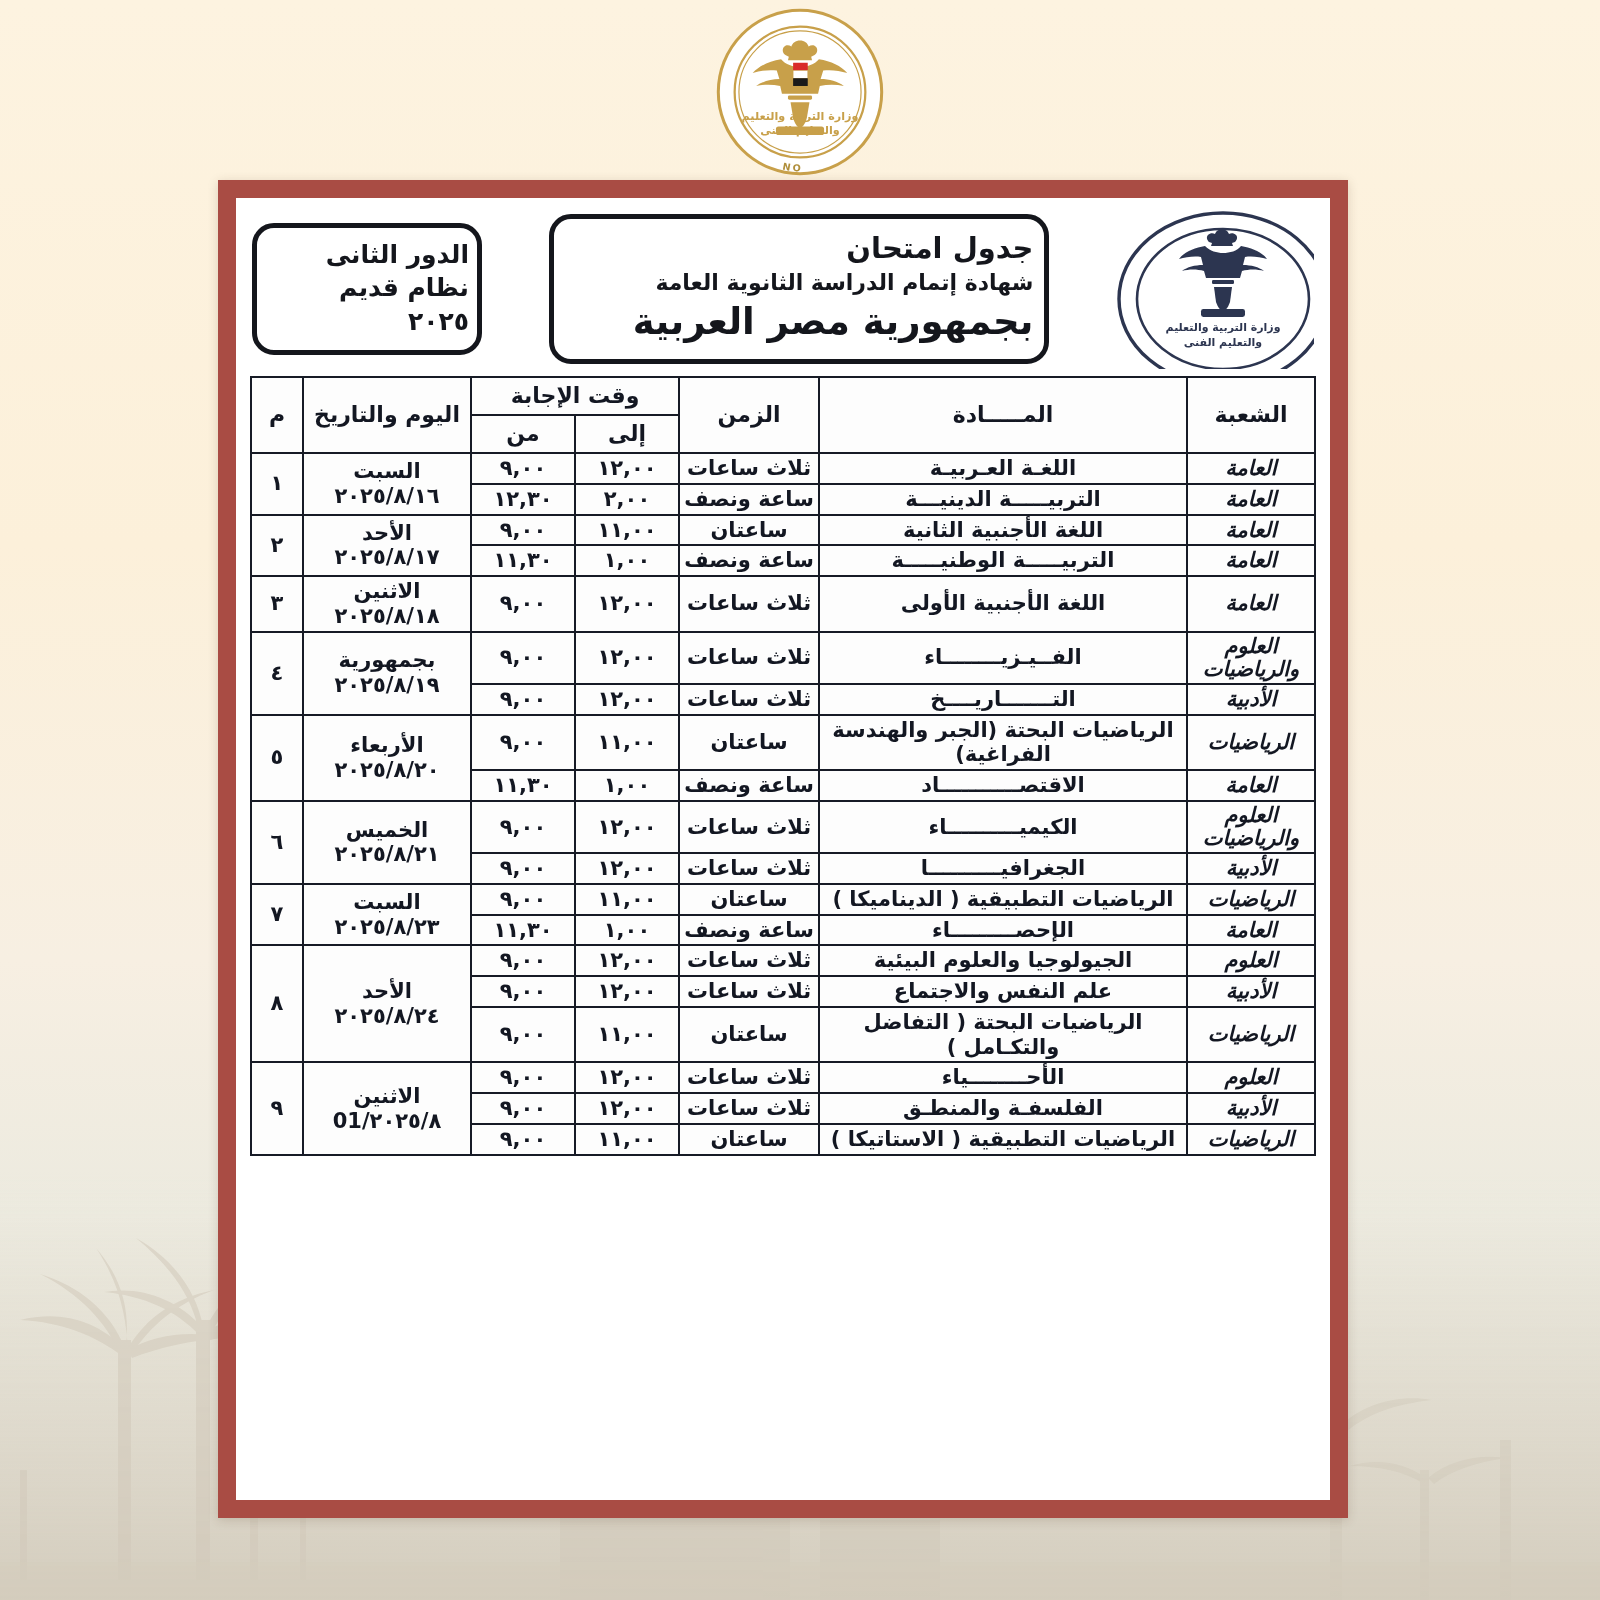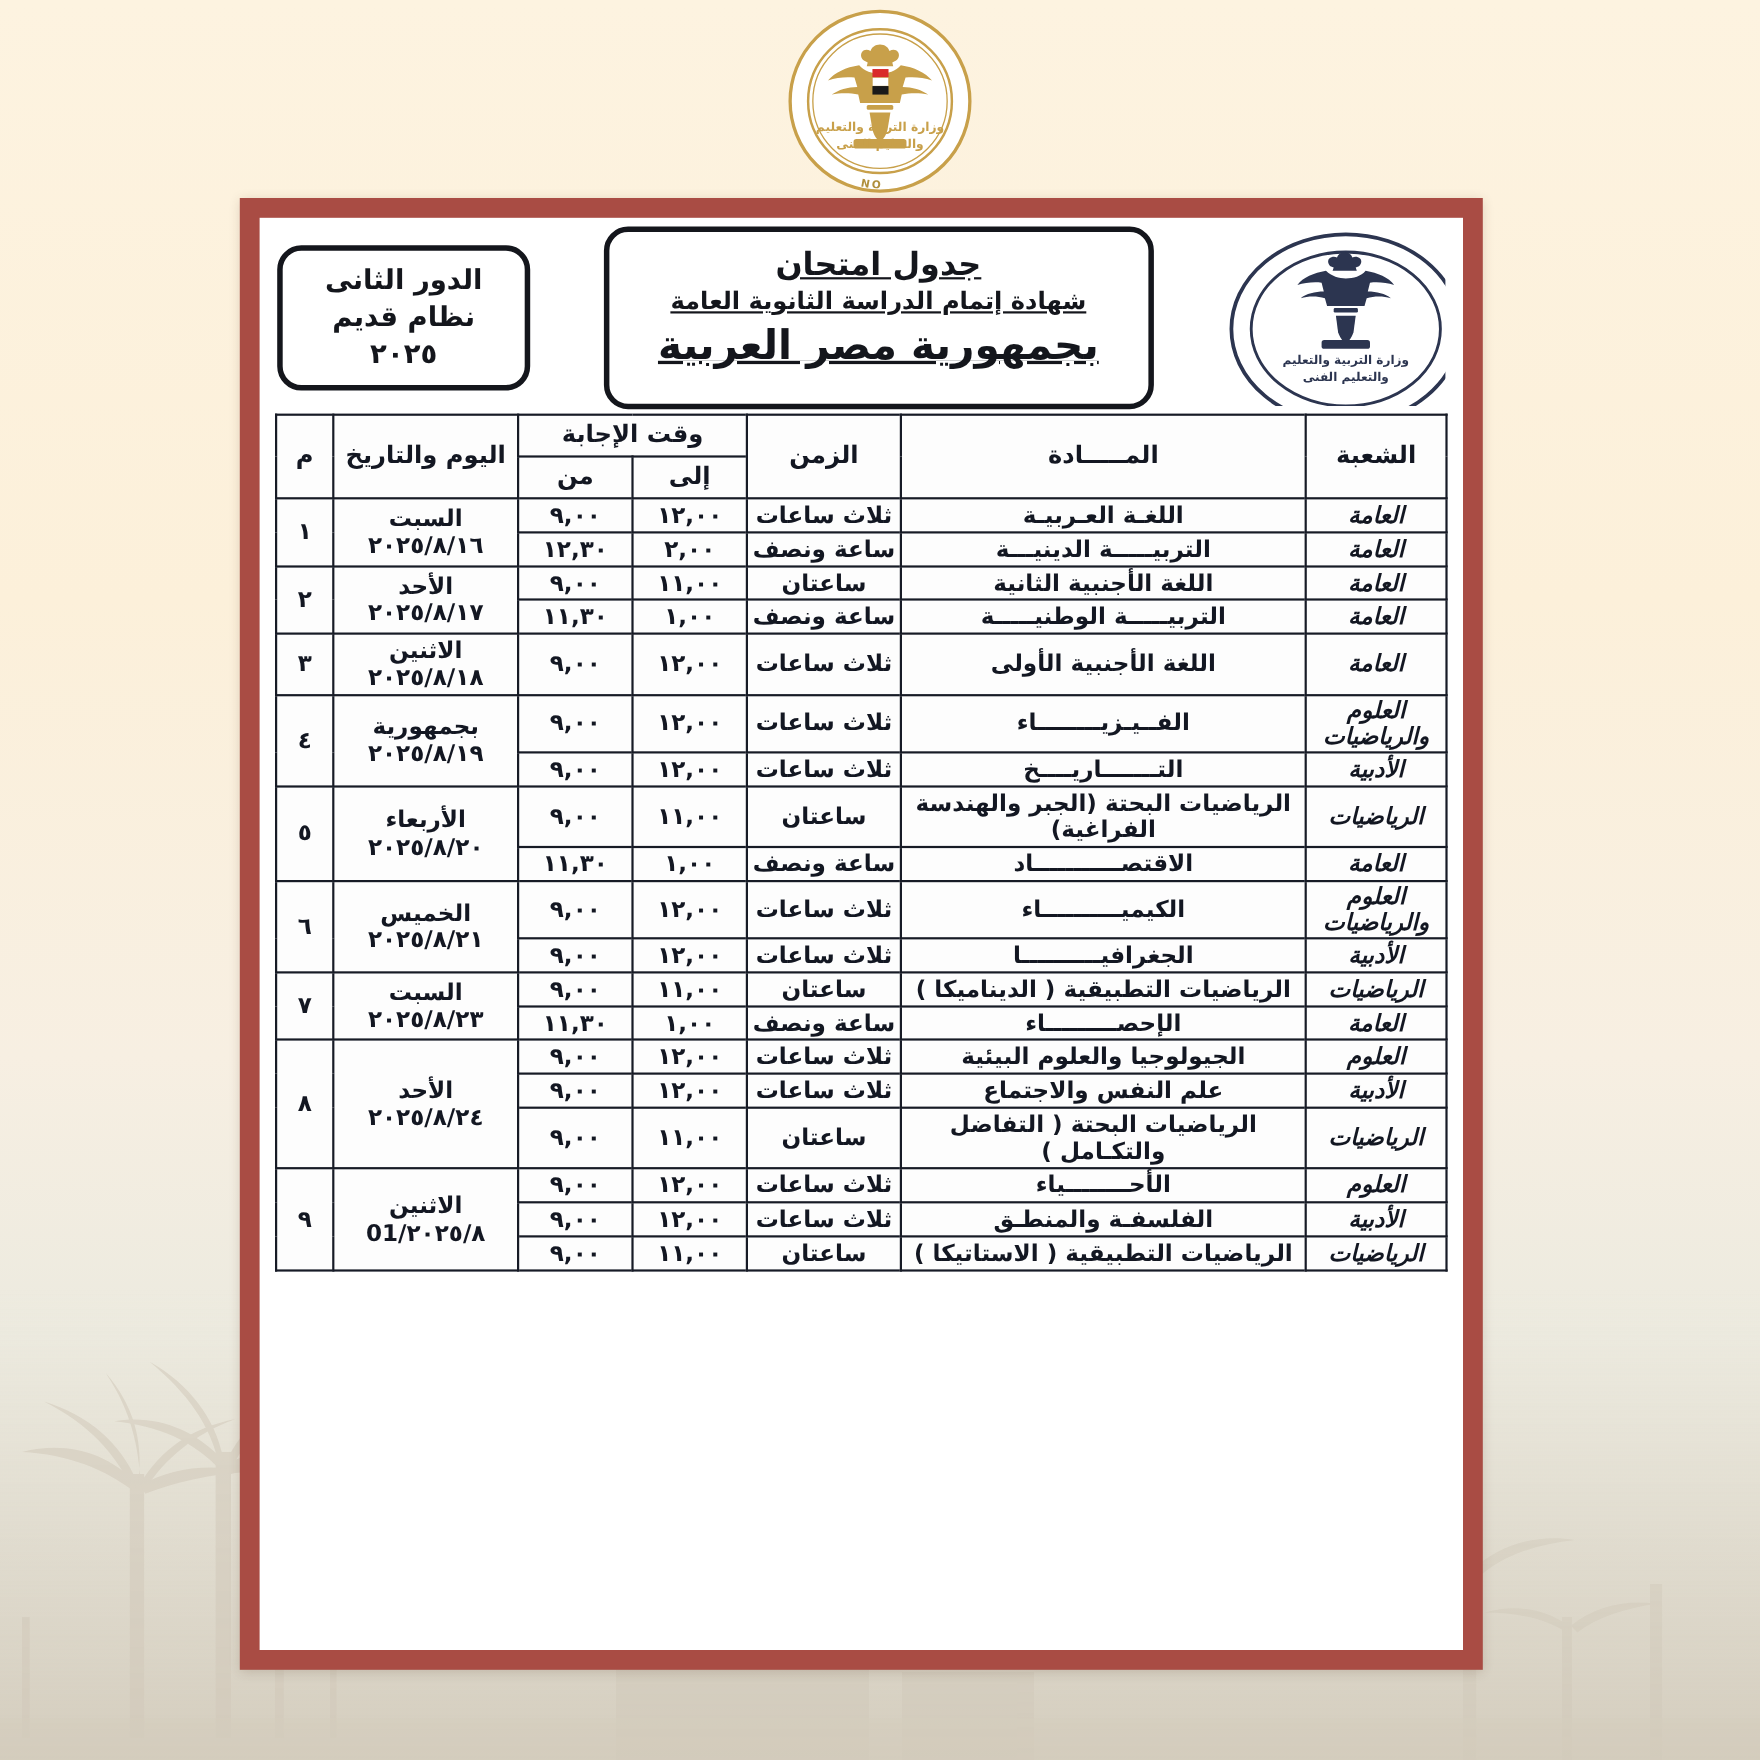--- a/index.html
+++ b/index.html
@@ -77,40 +77,39 @@
     display: flex;
     align-items: center;
     justify-content: space-between;
     padding: 10px 16px 0 16px;
   }
 
   .pill {
     border: 5px solid #14161c;
     border-radius: 22px;
     background: #fff;
-    text-align: center;
+    text-align: right;
     color: #14161c;
     font-weight: bold;
     line-height: 1.34;
   }
 
   #badge-session {
     width: 230px;
     padding: 10px 8px 12px 8px;
     font-size: 25px;
     margin-right: 22px;
   }
   #badge-session .bl { display: block; white-space: nowrap; }
 
   #title-box {
     width: 500px;
-    padding: 10px 10px 28px 10px;
+    padding: 10px 10px 12px 10px;
     font-size: 27px;
     letter-spacing: -.3px;
-    text-decoration: underline;
   }
   #title-box .tl { display: block; white-space: nowrap; }
   #title-box .tl-1 { font-size: 29px; }
   #title-box .tl-2 { font-size: 22px; }
   #title-box .tl-3 { font-size: 37px; }
 
   #header-stamp {
     width: 215px;
     height: 160px;
     position: relative;

